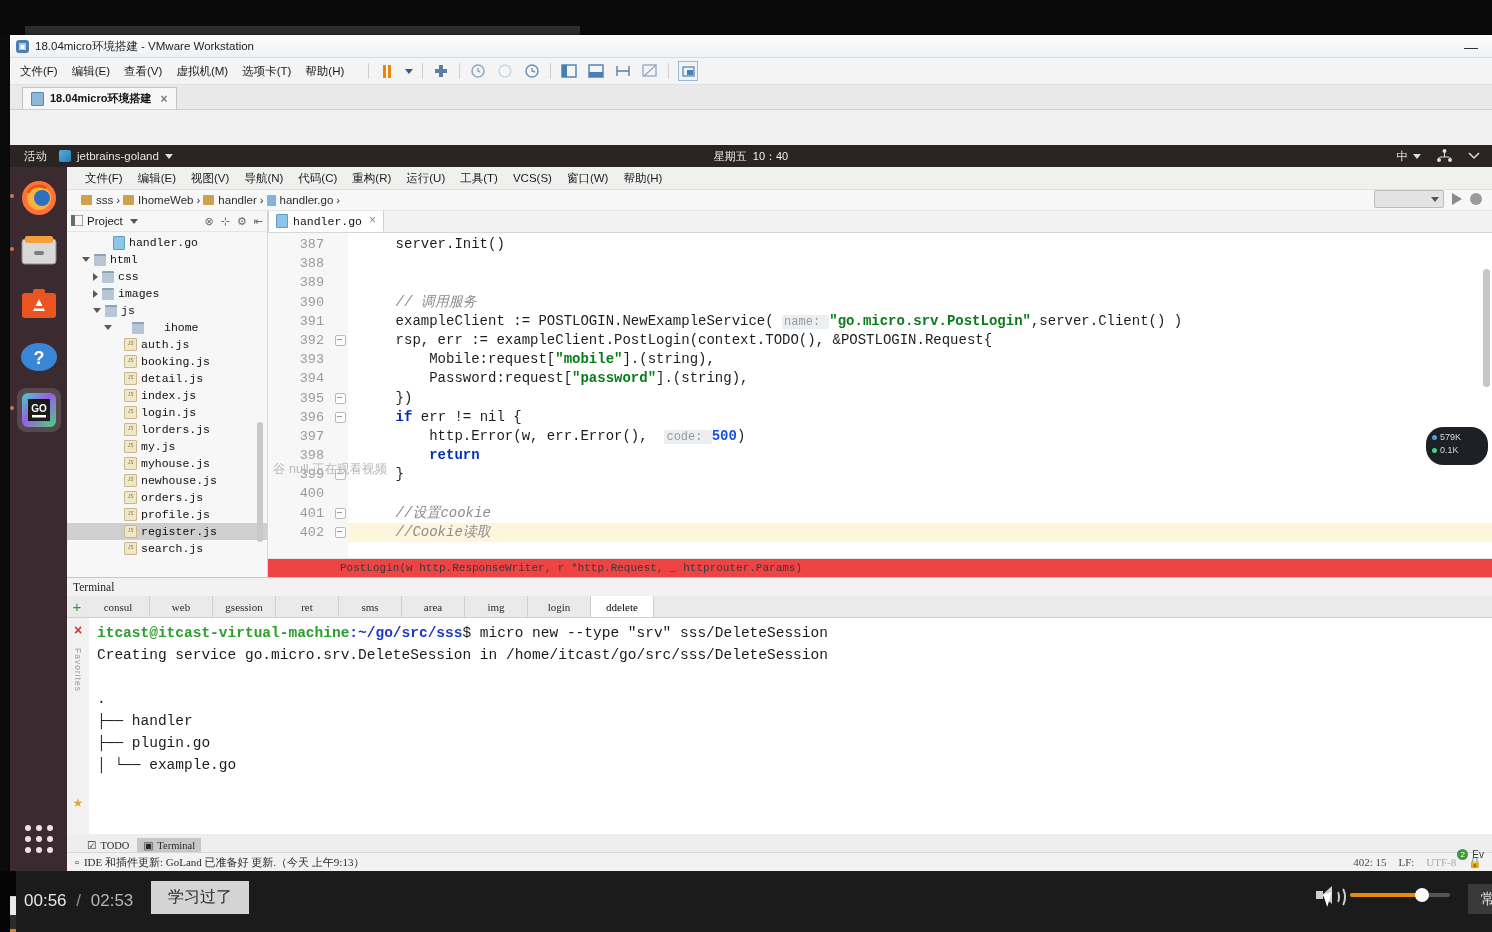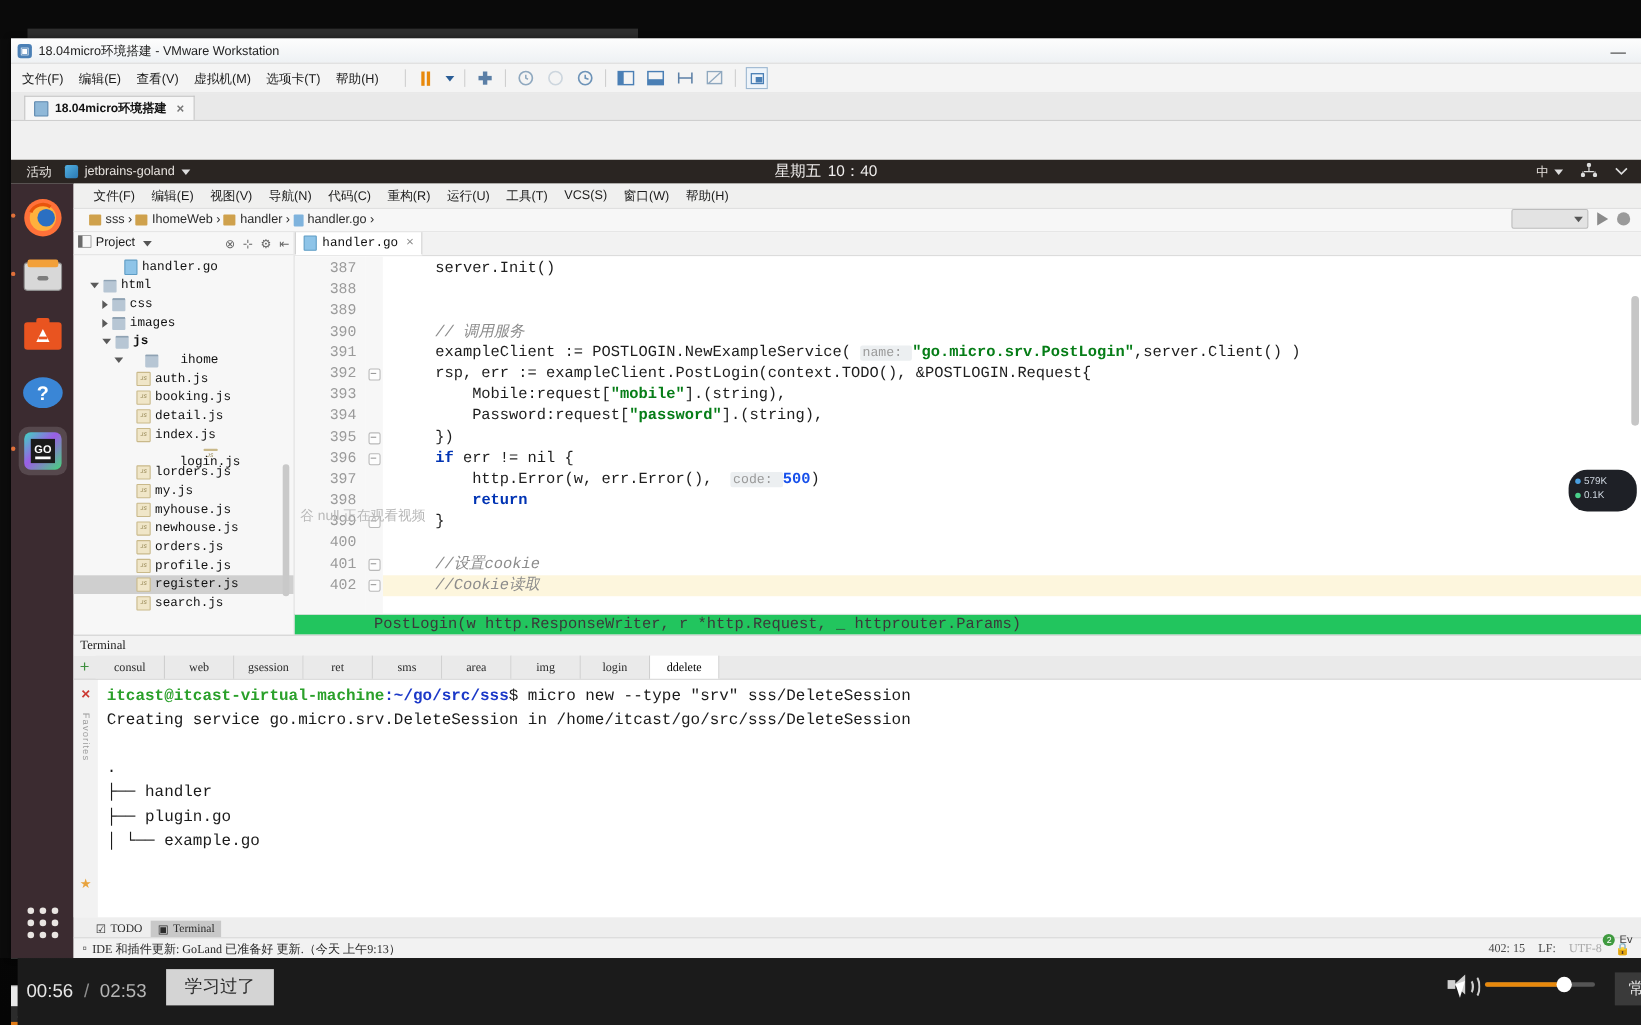--- a/index.html
+++ b/index.html
@@ -37,21 +37,21 @@
 
   
   .guest{position:absolute;left:10px;top:145px;width:1482px;height:726px;background:#f6f5f4;overflow:hidden;}
 
   .ubuntu-top{position:absolute;left:0;top:0;width:1482px;height:22px;background:#2a2522;
      display:flex;align-items:center;color:#e6e2de;font-size:11.5px;}
   .ut-left{display:flex;align-items:center;gap:12px;padding-left:14px;}
   .ut-app{display:flex;align-items:center;gap:6px;}
   .ut-appico{width:12px;height:12px;background:linear-gradient(135deg,#52b0e0,#2a79b5);border-radius:2px;}
   .ut-center{position:absolute;left:50%;transform:translateX(-50%);display:flex;gap:6px;align-items:center;
-     font-size:14px;color:#f1efee;}
+     font-size:11px;color:#f1efee;}
   .ut-right{position:absolute;right:12px;display:flex;align-items:center;gap:16px;font-size:11.5px;}
   .tri{width:0;height:0;border-left:4px solid transparent;border-right:4px solid transparent;border-top:5px solid #ddd;}
 
   .dock{position:absolute;left:0;top:22px;width:57px;height:704px;background:#3b2b30;}
   .dock-item{position:relative;width:44px;height:44px;margin:9px auto 0;border-radius:9px;
       display:flex;align-items:center;justify-content:center;}
   .dock-item.active{background:rgba(255,255,255,.14);}
   .run-dot{position:absolute;left:-7px;top:18px;width:4px;height:4px;border-radius:50%;background:#e0703a;}
   .dock-apps{position:absolute;bottom:18px;left:0;width:57px;display:flex;justify-content:center;}
   .grid9{display:grid;grid-template-columns:repeat(3,6px);grid-template-rows:repeat(3,6px);gap:5px;}
@@ -111,22 +111,22 @@
   .code{flex:1;padding-top:2px;font-family:"Liberation Mono",monospace;font-size:14px;
       white-space:pre;color:#1d1d1d;position:relative;overflow:hidden;}
   .cl{height:19.2px;line-height:19.2px;padding-left:14px;}
   .cl.hl{background:#fdf6dd;}
   .kw{color:#0033b3;font-weight:bold;}
   .str{color:#067d17;font-weight:bold;}
   .num{color:#1750eb;font-weight:bold;}
   .cmt{color:#8c8c8c;font-style:italic;}
   .hint{background:#eceff1;color:#9a9a9a;font-size:12px;padding:0 2px;border-radius:2px;}
   .danmu{position:absolute;left:5px;top:228px;color:#b9b9b9;font-size:12.5px;font-family:"Liberation Sans",sans-serif;}
-  .ed-sig{height:18px;background:#22c55e;border-top:1px solid #e2e2e2;font-family:"Liberation Mono",monospace;
-      font-size:14px;color:#3a3a3a;display:flex;align-items:center;padding-left:72px;}
+  .ed-sig{height:18px;background:#ef4444;border-top:1px solid #e2e2e2;font-family:"Liberation Mono",monospace;
+      font-size:11px;color:#3a3a3a;display:flex;align-items:center;padding-left:72px;}
   .ed-scroll{position:absolute;right:2px;top:36px;width:7px;height:118px;background:#c6c6c6;border-radius:4px;}
   .proj-scroll{position:absolute;left:190px;top:255px;width:6px;height:120px;background:#c9c9c9;border-radius:3px;}
 
   
   .tw-wrap{height:256px;border-top:1px solid #c8c8c8;background:#fff;display:flex;flex-direction:column;}
   .tw-head{height:18px;background:#f2f2f2;display:flex;align-items:center;padding-left:6px;
      font-size:11.5px;color:#1d1d1d;font-family:"Liberation Serif",serif;}
   .tw-tabs{height:21px;background:#eaeaea;border-bottom:1px solid #cfcfcf;display:flex;align-items:stretch;}
   .tw-plus{width:20px;display:flex;align-items:center;justify-content:center;color:#3f8f3f;font-size:15px;}
   .tw-tab{min-width:44px;padding:0 9px;display:flex;align-items:center;justify-content:center;
@@ -474,21 +474,21 @@
               <div class="tnode" style="padding-left: 26px;">
                 <span class="tw right"></span>
                 <i class="ic-folder"></i>
                 <span>css</span>
               </div>
               <div class="tnode" style="padding-left: 26px;">
                 <span class="tw right"></span>
                 <i class="ic-folder"></i>
                 <span>images</span>
               </div>
-              <div class="tnode" style="padding-left: 26px; font-weight: bold;">
+              <div class="tnode" style="padding-left: 26px;">
                 <span class="tw "></span>
                 <i class="ic-folder"></i>
                 <span>js</span>
               </div>
               <div class="tnode" style="padding-left: 37px; gap: 20px;">
                 <span class="tw "></span>
                 <i class="ic-folder"></i>
                 <span>ihome</span>
               </div>
               <div class="tnode" style="padding-left: 48px;">
@@ -504,21 +504,21 @@
               <div class="tnode" style="padding-left: 48px;">
                 <span class="tw blank"></span>
                 <i class="ic-js"></i>
                 <span>detail.js</span>
               </div>
               <div class="tnode" style="padding-left: 48px;">
                 <span class="tw blank"></span>
                 <i class="ic-js"></i>
                 <span>index.js</span>
               </div>
-              <div class="tnode" style="padding-left: 48px; flex-direction: column;">
+              <div class="tnode" style="padding-left: 48px;">
                 <span class="tw blank"></span>
                 <i class="ic-js"></i>
                 <span>login.js</span>
               </div>
               <div class="tnode" style="padding-left: 48px;">
                 <span class="tw blank"></span>
                 <i class="ic-js"></i>
                 <span>lorders.js</span>
               </div>
               <div class="tnode" style="padding-left: 48px;">

